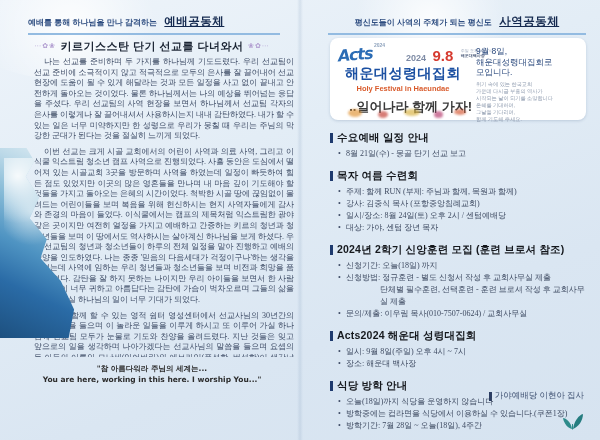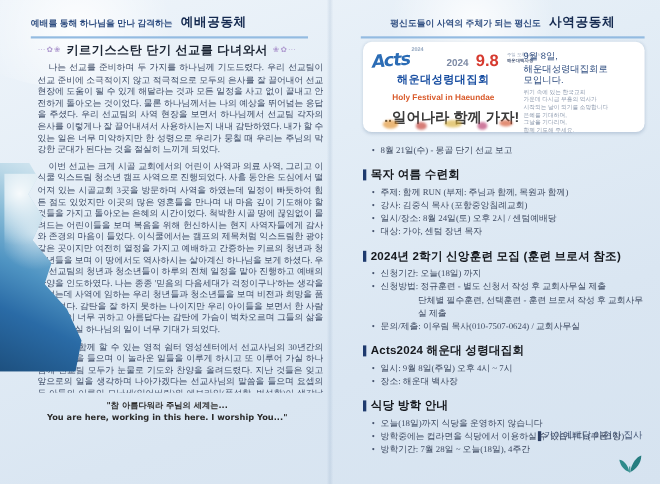--- a/index.html
+++ b/index.html
@@ -6,21 +6,21 @@
   .sheet{position:relative;width:600px;height:440px;overflow:hidden;
     background:linear-gradient(160deg,#eef4fa 0%,#e3edf6 35%,#dae6f2 70%,#d6e3f0 100%);
     font-family:"Liberation Sans",sans-serif;}
   .cloud{position:absolute;border-radius:50%;background:radial-gradient(circle,rgba(255,255,255,.85),rgba(255,255,255,0) 70%);}
   .fold{position:absolute;left:297px;top:0;width:6px;height:100%;
     background:linear-gradient(90deg,rgba(110,140,175,0),rgba(110,140,175,.16),rgba(110,140,175,0));}
 
   
   .page-header{position:absolute;top:11px;border-bottom:2px solid #93bbe1;padding-bottom:4px;white-space:nowrap;}
   .hdr-prefix{font-size:8px;font-weight:bold;color:#2e4d80;}
-  .hdr-title{font-size:11.5px;font-weight:bold;color:#14294f;margin-left:3px;letter-spacing:.5px;}
+  .hdr-title{font-size:11.5px;font-weight:bold;color:#14294f;margin-left:3px;letter-spacing:.5px;text-decoration:underline;}
 
   
   .art-title-row{position:absolute;left:18px;top:36px;width:268px;text-align:center;white-space:nowrap;}
   .art-title{font-size:11px;font-weight:bold;color:#1b2433;letter-spacing:.5px;}
   .deco{font-size:7px;color:#b09cd0;letter-spacing:1px;vertical-align:2px;}
   .art-body{position:absolute;left:34px;top:57px;width:260px;height:300px;overflow:hidden;
     font-family:"Liberation Serif",serif;font-size:8px;line-height:10.6px;color:#3d4b65;text-align:justify;}
   .art-body p{margin:0 0 5px 0;text-indent:10px;}
   .quote{position:absolute;left:20px;top:363px;width:264px;text-align:center;
     font-family:"DejaVu Sans",cursive;font-size:7.5px;font-weight:bold;color:#2b2b2b;line-height:11px;}
@@ -41,21 +41,21 @@
     border-radius:8px;box-shadow:0 1px 3px rgba(60,90,130,.22);}
   .logo{position:absolute;left:8px;top:7px;font-family:"DejaVu Sans",cursive;font-style:italic;
     font-weight:bold;font-size:16px;color:#2b6cb5;transform:rotate(-5deg);letter-spacing:-1px;}
   .logo-year{position:absolute;left:44px;top:4px;font-size:5px;font-weight:bold;color:#8fa3bd;}
   .date-row{position:absolute;left:76px;top:9px;white-space:nowrap;}
   .d-year{font-size:9px;font-weight:bold;color:#7e8ba5;}
   .d-day{font-size:15px;font-weight:bold;color:#d63a2f;margin-left:2px;}
   .d-note{display:inline-block;vertical-align:4px;margin-left:3px;font-size:4px;line-height:5px;color:#9aa7bb;}
   .d-note .b{font-weight:bold;color:#51607e;}
   .bn-title{position:absolute;left:4px;top:27px;width:138px;text-align:center;
-    font-size:10px;font-weight:bold;color:#1b50a2;letter-spacing:.5px;}
+    font-size:14px;font-weight:bold;color:#1b50a2;letter-spacing:.5px;}
   .bn-sub{position:absolute;left:4px;top:46px;width:138px;text-align:center;
     font-size:7.5px;font-weight:bold;color:#d95b2c;}
   .bn-slogan{position:absolute;left:4px;top:60px;width:138px;text-align:right;
     font-size:13px;font-weight:bold;color:#3a3a3a;}
   .splash{position:absolute;border-radius:50%;filter:blur(1px);opacity:.65;}
   .bn-right{position:absolute;left:146px;top:8px;width:104px;}
   .bn-right-title div{font-size:8.5px;font-weight:normal;color:#2c4a7e;line-height:10.5px;}
   .bn-right-body{margin-top:3px;}
   .bn-right-body div{font-size:5.2px;color:#8c99ad;line-height:7px;}
 
@@ -148,20 +148,24 @@
             <div>시작되는 날이 되기를 소망합니다</div>
             <div>은혜를 기대하며,</div>
             <div>그날을 기다리며,</div>
             <div>함께 기도해 주세요.</div>
           </div>
       </div>
     </div>
 
     <div class="announcements">
         <div class="section">
+          <div class="sec-head">
+            <span class="sec-bar"></span>
+            <span class="sec-title">수요예배 일정 안내</span>
+          </div>
           <ul class="sec-items">
             <li>8월 21일(수) - 몽골 단기 선교 보고</li>
           </ul>
         </div>
         <div class="section">
           <div class="sec-head">
             <span class="sec-bar"></span>
             <span class="sec-title">목자 여름 수련회</span>
           </div>
           <ul class="sec-items">

